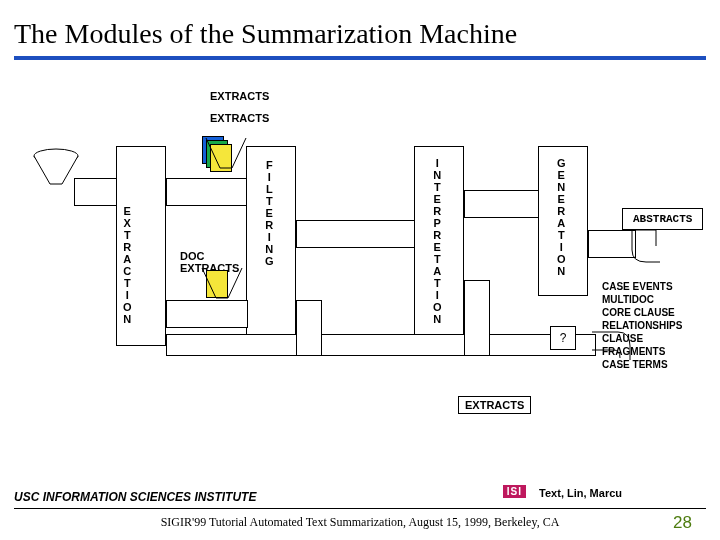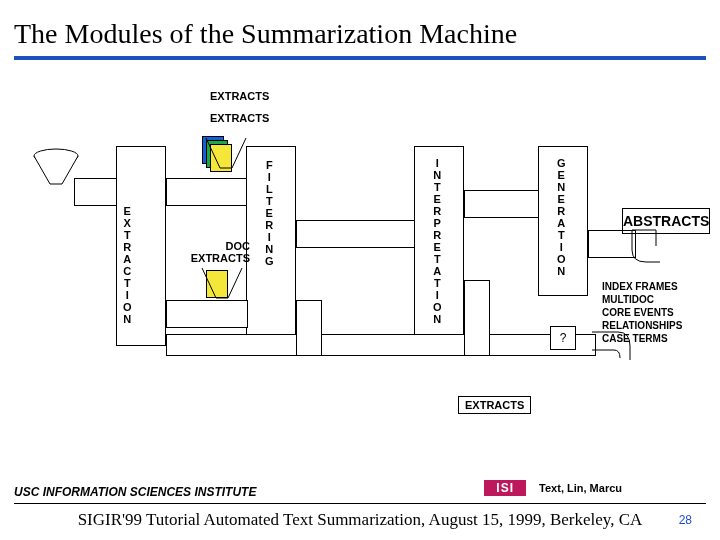--- a/index.html
+++ b/index.html
@@ -9,28 +9,28 @@
   .stage{position:absolute;left:60px;top:90px;width:600px;height:330px}
   .lbl{position:absolute;font-family:Arial,Helvetica,sans-serif;font-weight:700;font-size:11px}
   .box{position:absolute;background:#fff;border:1px solid #000}
   .tall{width:50px;height:200px}
   .pipe{position:absolute;border:1px solid #000;background:#fff;height:28px}
   .hopper{position:absolute}
   .vtext span{display:block;font-family:Arial,Helvetica,sans-serif;font-weight:700;font-size:11px;line-height:12px;text-align:center}
   .mini{position:absolute;width:22px;height:28px;border:1px solid #000}
   .qbox{position:absolute;width:26px;height:24px;border:1px solid #000;background:#fff;font-family:Arial,Helvetica,sans-serif;font-size:12px;text-align:center;line-height:22px}
   .outlist{position:absolute;font-family:Arial,Helvetica,sans-serif;font-weight:700;font-size:10px;line-height:13px}
-  .abstr{position:absolute;border:1px solid #000;padding:4px 0;font-family:Liberation Sans, sans-serif;font-weight:700;font-size:14px}
+  .abstr{position:absolute;border:1px solid #000;padding:4px 10px;font-family:Liberation Mono, monospace;font-weight:700;font-size:11px}
   .footer{position:absolute;left:0;bottom:0;width:720px}
   .inst{font-family:Arial,Helvetica,sans-serif;font-weight:700;font-style:italic;font-size:12px;padding:0 14px}
   .fline{border-top:1px solid #000;margin:4px 14px 0;display:flex;justify-content:center;align-items:center;padding:6px 0 10px;position:relative}
-  .conf{font-size:17px}
-  .pnum{position:absolute;right:14px;color:#1d4ed8;font-family:Arial,Helvetica,sans-serif;font-size:12px}
+  .conf{font-size:12px}
+  .pnum{position:absolute;right:14px;color:#4d7c0f;font-family:Arial,Helvetica,sans-serif;font-size:17px}
   .auth{position:absolute;right:84px;top:-22px;font-family:Arial,Helvetica,sans-serif;font-weight:700;font-size:11px}
-  .isi{position:absolute;right:180px;top:-24px;background:#be185d;color:#fff;font-family:Arial,Helvetica,sans-serif;font-size:12px;font-weight:700;padding:1px 12px;letter-spacing:1px}
+  .isi{position:absolute;right:180px;top:-24px;background:#be185d;color:#fff;font-family:Arial,Helvetica,sans-serif;font-size:10px;font-weight:700;padding:1px 4px;letter-spacing:1px}
   .extr-lbl{position:absolute;border:1px solid #000;background:#fff;font-family:Arial,Helvetica,sans-serif;font-weight:700;font-size:11px;padding:2px 6px}
 </style>
 </head>
 <body>
 
 <div class="title">The Modules of the Summarization Machine</div>
 <div class="rule"></div>
 
 <div class="stage">
 
@@ -75,21 +75,21 @@
         <span>L</span>
         <span>T</span>
         <span>E</span>
         <span>R</span>
         <span>I</span>
         <span>N</span>
         <span>G</span>
       </div>
   </div>
 
-  <div class="lbl" style="left:120px;top:150px;text-align:right;width:70px">
+  <div class="lbl" style="left:120px;top:160px;text-align:left;width:70px">
     <span>DOC</span><br>
     <span>EXTRACTS</span>
   </div>
   <div class="mini" style="left:146px;top:180px;background:#f5e63a"></div>
   <svg class="hopper" style="left:136px;top:174px" width="48" height="40">
     <path d="M6 4 L20 34 L32 34 L46 4" fill="none" stroke="#000"></path>
   </svg>
 
   <div class="pipe" style="left:106px;top:210px;width:82px"></div>
 
@@ -143,24 +143,25 @@
   <div class="pipe" style="left:404px;top:190px;width:26px;height:76px"></div>
 
   <div class="qbox" style="left:490px;top:236px">?</div>
 
   <svg style="position:absolute;left:530px;top:240px" width="44" height="38">
     <path d="M2 2 L28 2 Q40 2 40 16 L40 30" fill="none" stroke="#000"></path>
     <path d="M2 20 L24 20 Q30 20 30 28" fill="none" stroke="#000"></path>
   </svg>
 
   <div class="outlist" style="left:542px;top:190px">
-      <div>INDEX FRAMES</div>
+      <div>CASE EVENTS</div>
       <div>MULTIDOC</div>
-      <div>CORE EVENTS</div>
+      <div>CORE CLAUSE</div>
       <div>RELATIONSHIPS</div>
+      <div>CLAUSE FRAGMENTS</div>
       <div>CASE TERMS</div>
     </div>
 
   <div class="extr-lbl" style="left:398px;top:306px">EXTRACTS</div>
 
 </div>
 
 <div class="footer">
   <div class="inst">USC INFORMATION SCIENCES INSTITUTE</div>
   <div class="fline">

